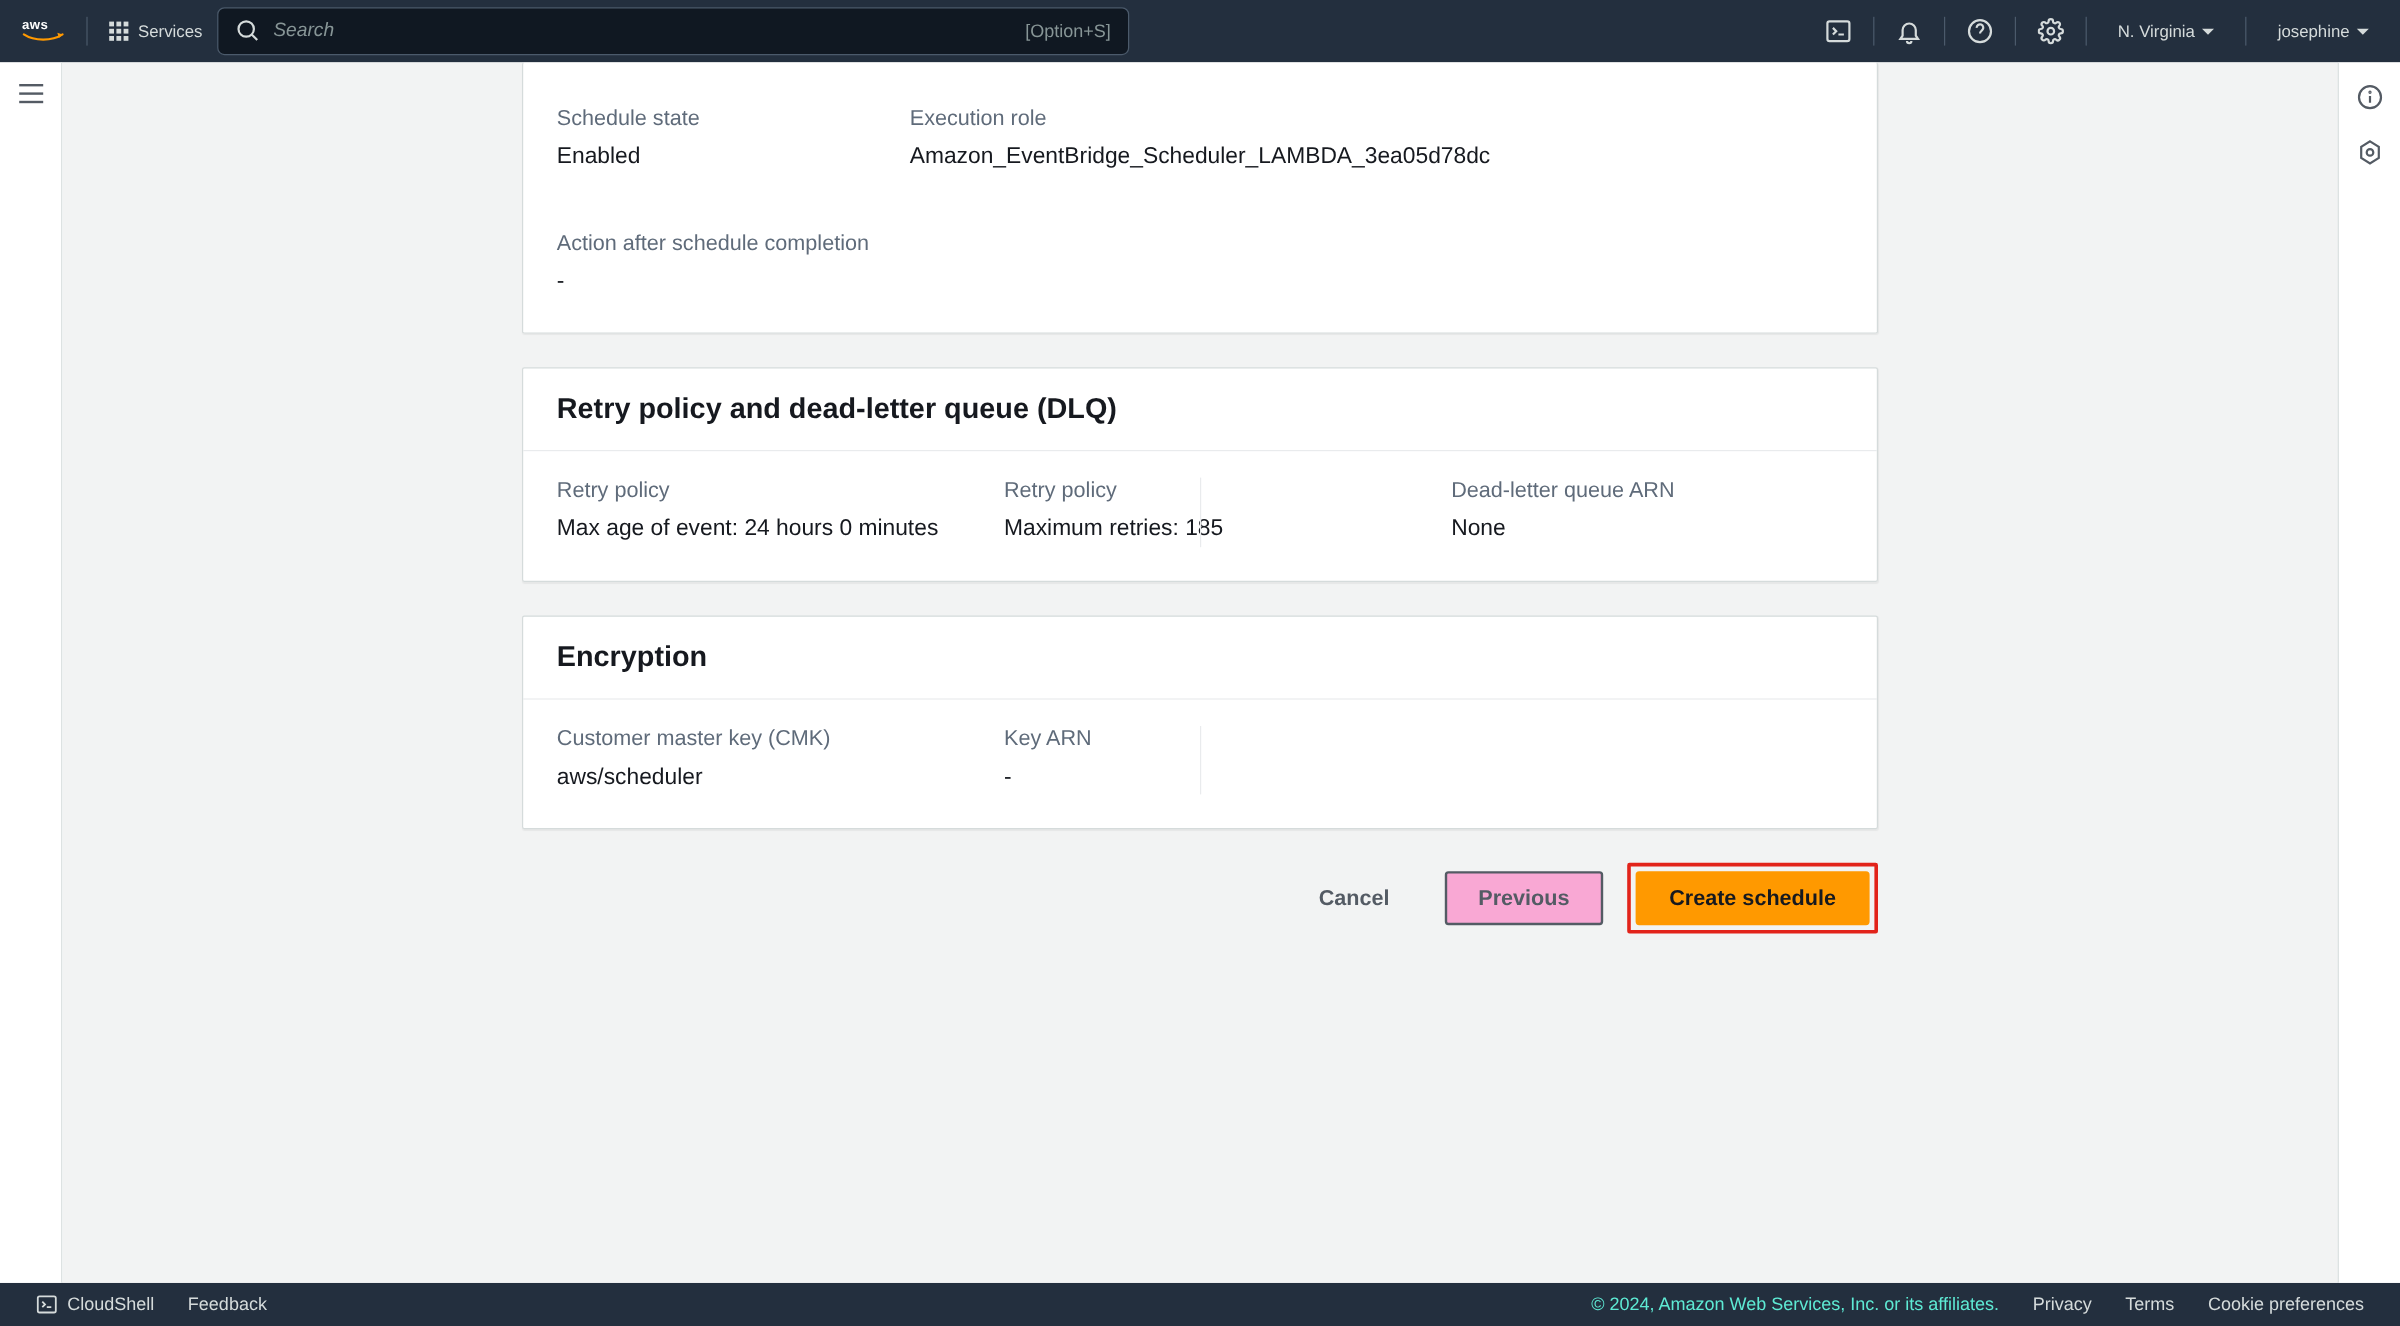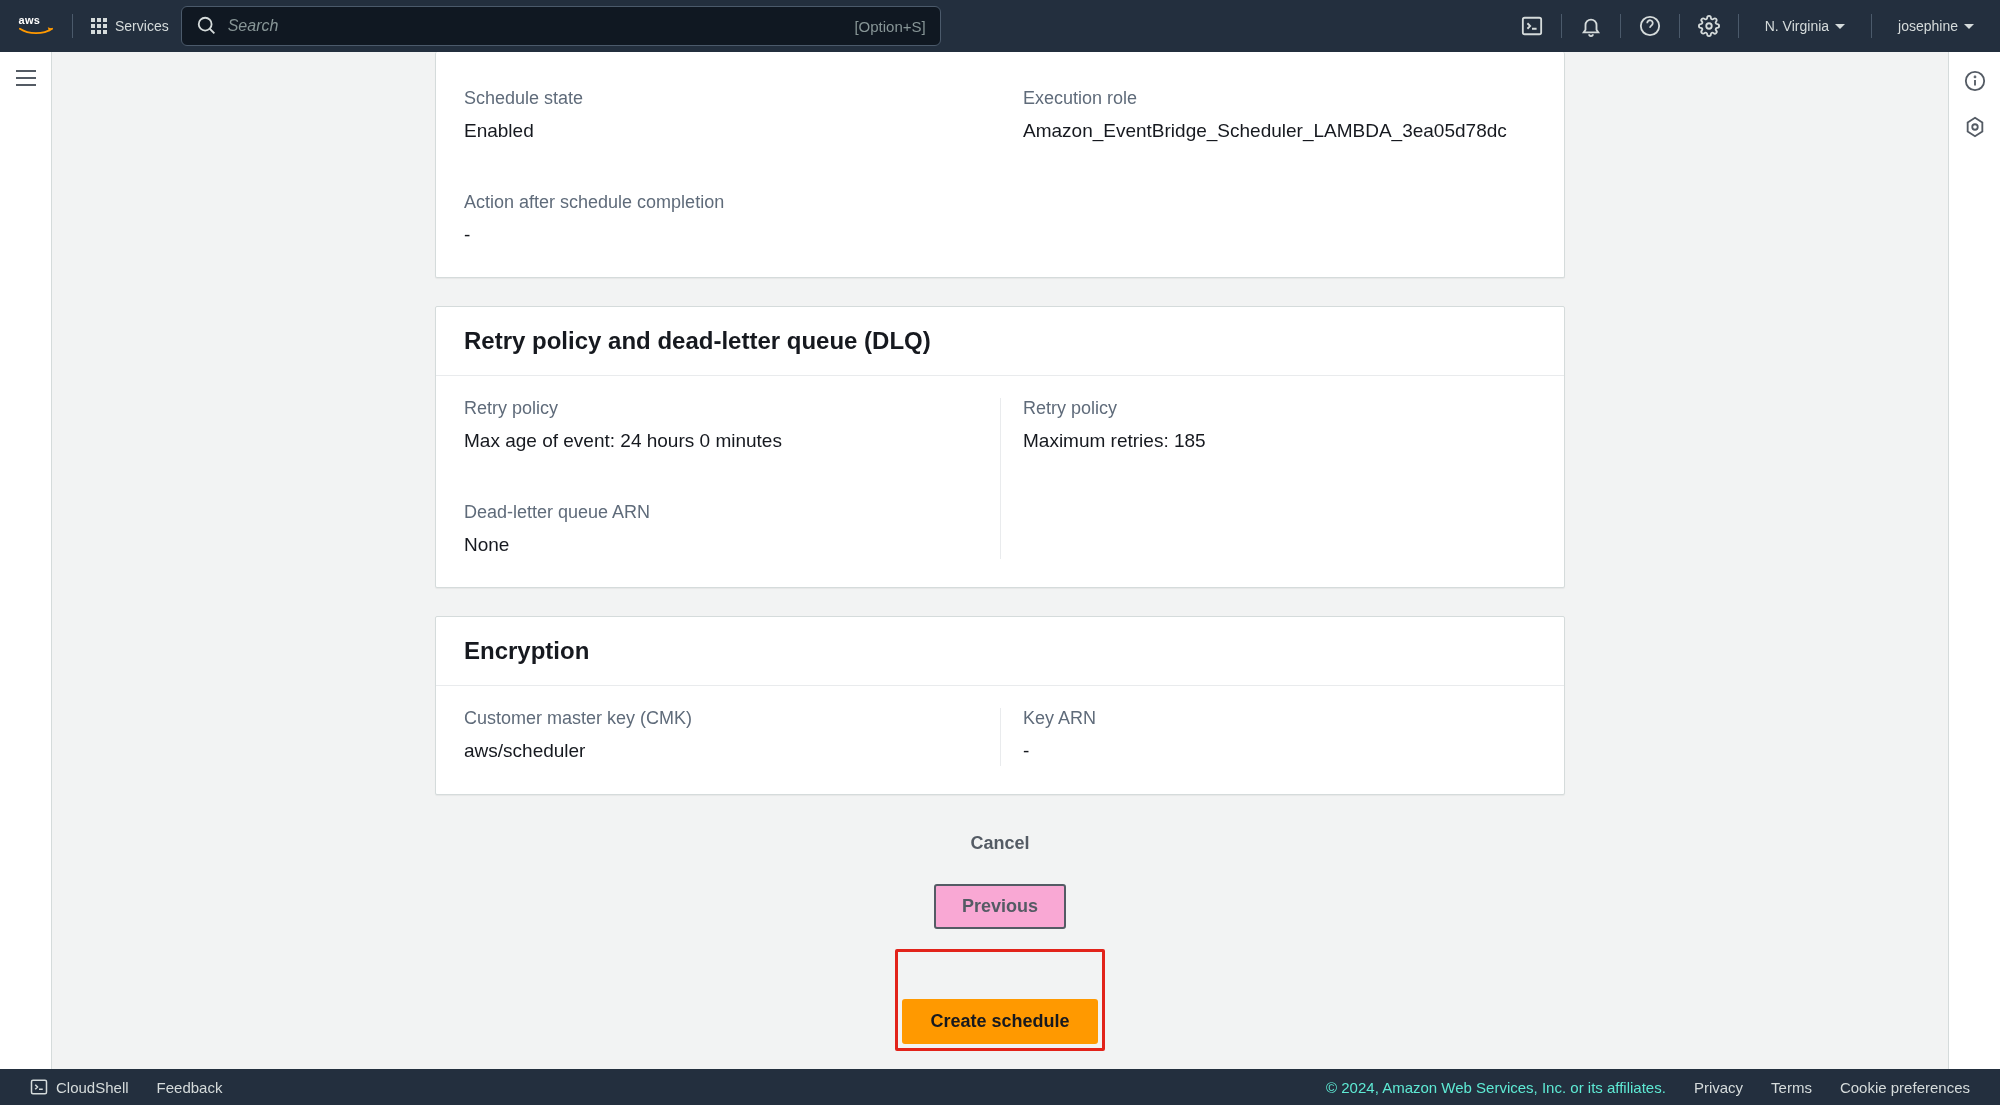--- a/index.html
+++ b/index.html
@@ -30,32 +30,32 @@
 .main { flex: 1; background: #f2f3f3; overflow: auto; display: flex; justify-content: center; padding-bottom: 40px; }
 .content-col { width: 1130px; }
 .right-rail { width: 52px; border-left: 1px solid #d5dbdb; background: #fff; display: flex; flex-direction: column; align-items: center; padding-top: 18px; gap: 24px; }
 .right-rail svg { width: 22px; height: 22px; color: #545b64; cursor: pointer; }
 
 
 .panel { background: #fff; border: 1px solid #d5dbdb; border-radius: 2px; box-shadow: 0 1px 1px rgba(0,0,0,0.05); margin-top: 28px; }
 .panel-first { margin-top: 0; border-top: none; padding-top: 14px; }
 .panel-header { padding: 20px 28px; font-size: 24px; font-weight: 700; border-bottom: 1px solid #e9ebed; }
 .panel-body { padding: 22px 28px 28px; }
-.kv-grid { display: grid; grid-template-columns: 1fr 1fr; column-gap: 40px; row-gap: 28px; position: relative; gap: 46px; }
+.kv-grid { display: grid; grid-template-columns: 1fr 1fr 1fr; column-gap: 40px; row-gap: 28px; position: relative; gap: 46px; }
 .kv-grid.with-divider::before { content: ""; position: absolute; left: 50%; top: 0; bottom: 0; width: 1px; background: #e9ebed; }
 .kv .label { color: #5f6b7a; font-size: 18px; margin-bottom: 8px; }
 .kv .value { color: #16191f; font-size: 19px; line-height: 1.5; }
 .span2 { grid-column: 1 / 3; }
 
 
-.actions { display: flex; justify-content: flex-end; align-items: center; gap: 20px; margin-top: 28px; flex-direction: column; }
+.actions { display: flex; justify-content: flex-end; align-items: center; gap: 20px; margin-top: 28px; }
 .btn { font-size: 18px; font-weight: 700; padding: 10px 26px; border-radius: 3px; cursor: pointer; }
 .btn-link { background: transparent; border: none; color: #545b64; }
 .btn-outline { background: #f9a8d4; border: 2px solid #545b64; color: #545b64; }
-.btn-primary { background: #ff9900; border: 2px solid #ff9900; color: #16191f; margin-top: 43px; }
+.btn-primary { background: #ff9900; border: 2px solid #ff9900; color: #16191f; }
 .highlight-box { border: 3px solid #e2231a; padding: 4px; border-radius: 2px; }
 
 
 .footer { height: 36px; background: #232f3e; color: #d5dbdb; display: flex; align-items: center; padding: 0 30px; font-size: 15px; gap: 28px; }
 .footer .cs { display: flex; align-items: center; gap: 8px; cursor: pointer; }
 .footer-spacer { flex: 1; }
 .footer a { color: #d5dbdb; text-decoration: none; cursor: pointer; }
 .copyright { color: #5eead4; }
 </style>
 </head>

